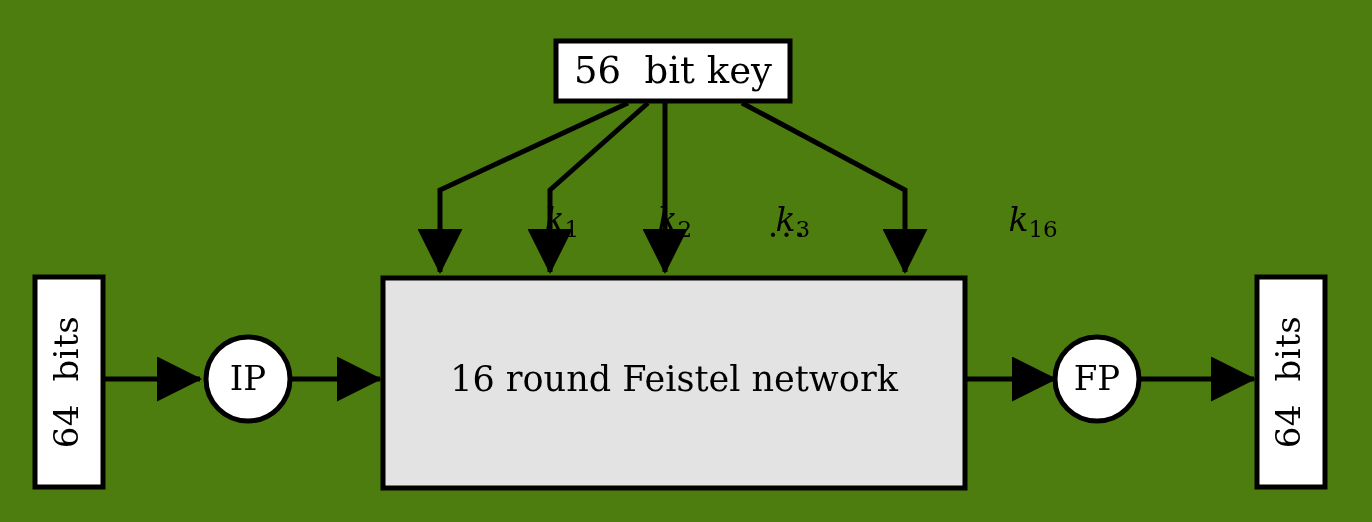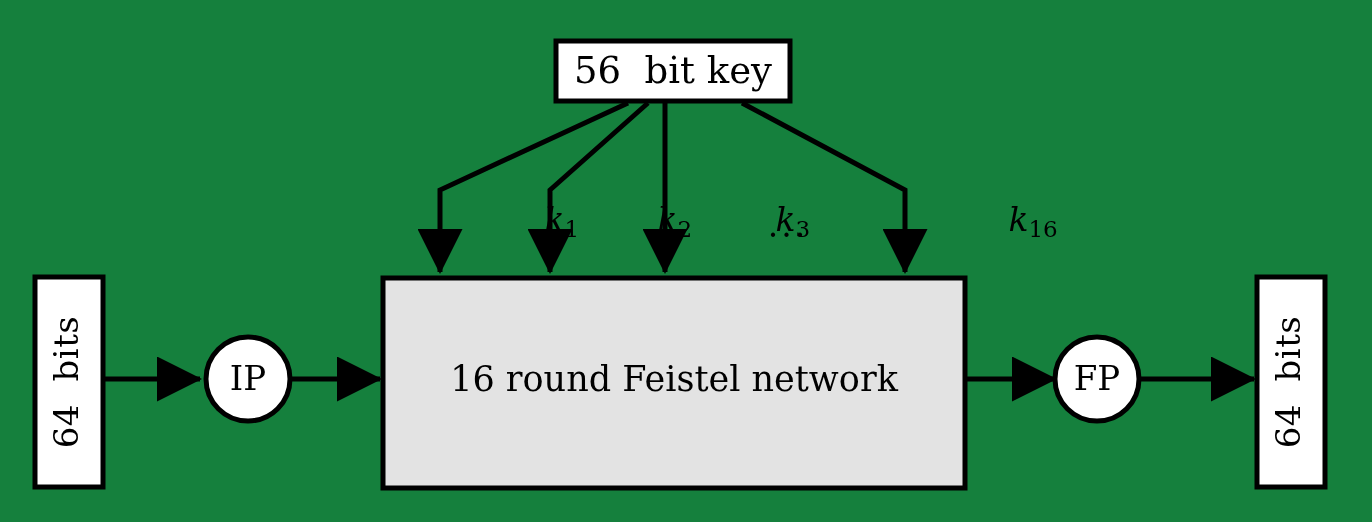--- a/index.html
+++ b/index.html
@@ -4,21 +4,21 @@
 <style>
   html, body {
     margin: 0;
     padding: 0;
     background: #ffffff;
   }
   #stage {
     position: relative;
     width: 1372px;
     height: 522px;
-    background: #15803d;
+    background: #4d7c0f;
     overflow: hidden;
     font-family: "DejaVu Serif", "Liberation Serif", serif;
   }
   #diagram {
     position: absolute;
     left: 0;
     top: 0;
     width: 1372px;
     height: 522px;
   }

